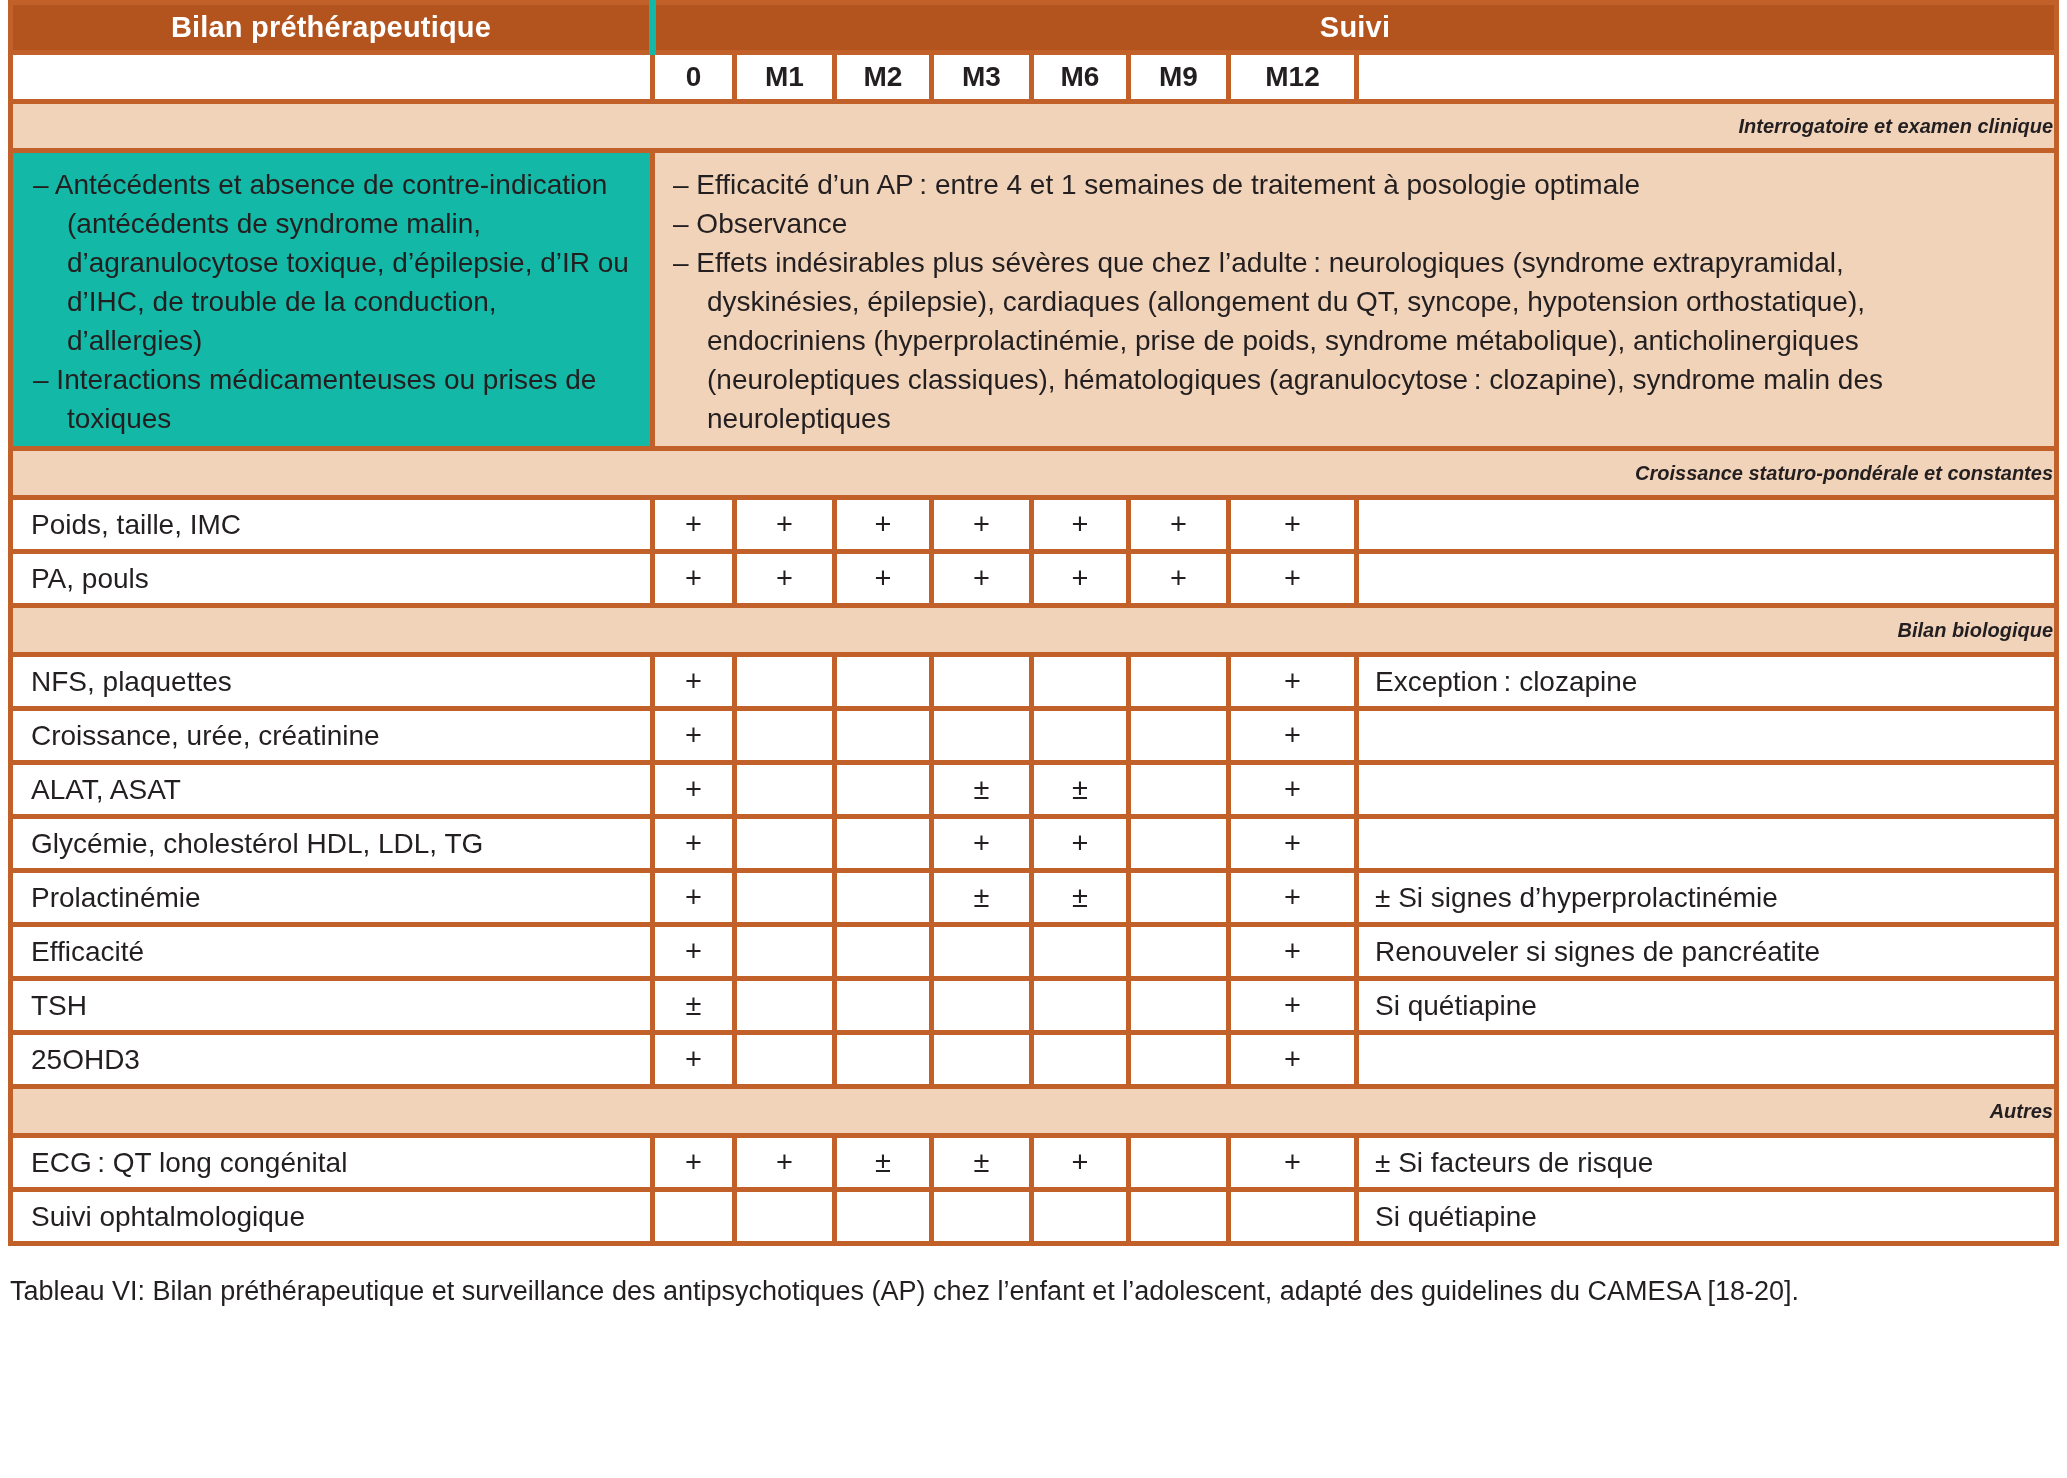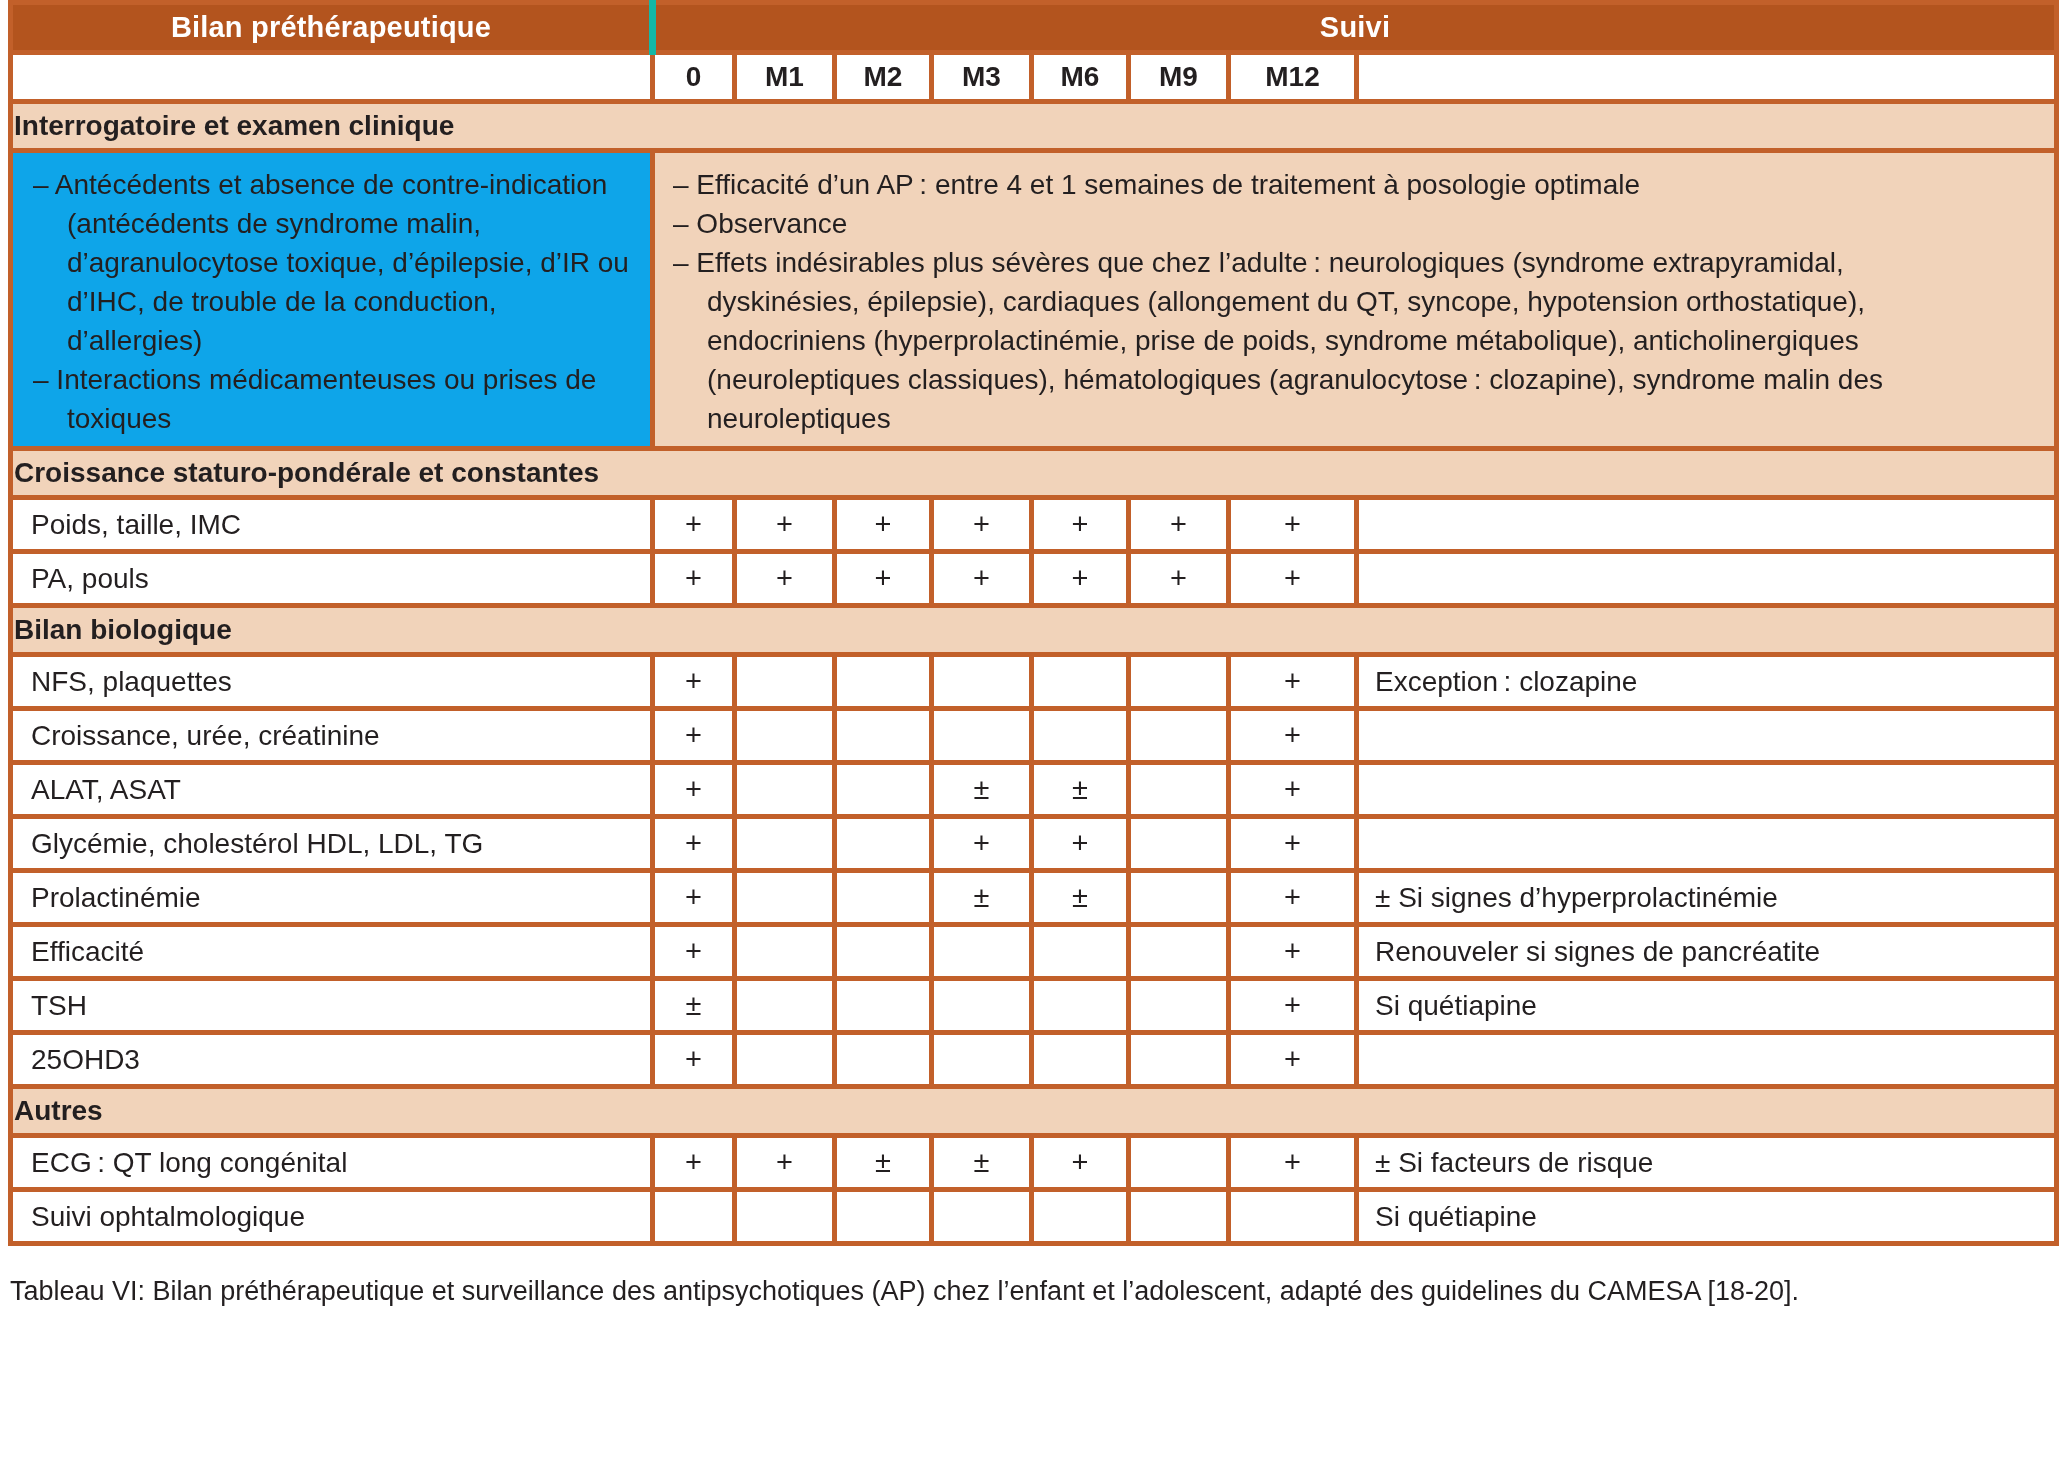--- a/index.html
+++ b/index.html
@@ -22,26 +22,26 @@
   
   tr.hdr td{
     background:var(--rust);color:#fff;font-weight:bold;font-size:29px;
     text-align:center;height:50px;letter-spacing:.2px;
   }
   td.hdr-left{border-right:7px solid #14b8a6;}
   
   tr.colheads td{height:49px;text-align:center;font-weight:bold;font-size:28px;background:#fff;}
   
   tr.band td{
-    background:var(--peach);height:49px;text-align:left;
-    font-weight:bold;font-size:28px;
+    background:var(--peach);height:49px;text-align:right;
+    font-weight:bold;font-size:20px;font-style:italic;
   }
   
   tr.bigrow td{vertical-align:top;font-size:28px;line-height:39px;}
-  td.big-left{background:#0ea5e9;padding:12px 14px 8px 20px;height:277px;}
+  td.big-left{background:#14b8a6;padding:12px 14px 8px 20px;height:277px;}
   td.big-right{background:var(--peach);padding:12px 55px 8px 18px;}
   .item{padding-left:34px;text-indent:-34px;}
   
   tr.datarow td{height:54px;background:#fff;}
   td.lbl{padding-left:18px;font-size:28px;text-align:left;}
   td.mark{text-align:center;font-size:29px;}
   td.note{padding-left:16px;font-size:28px;text-align:left;}
   td.peach{background:var(--peach);}
   
   .caption{

